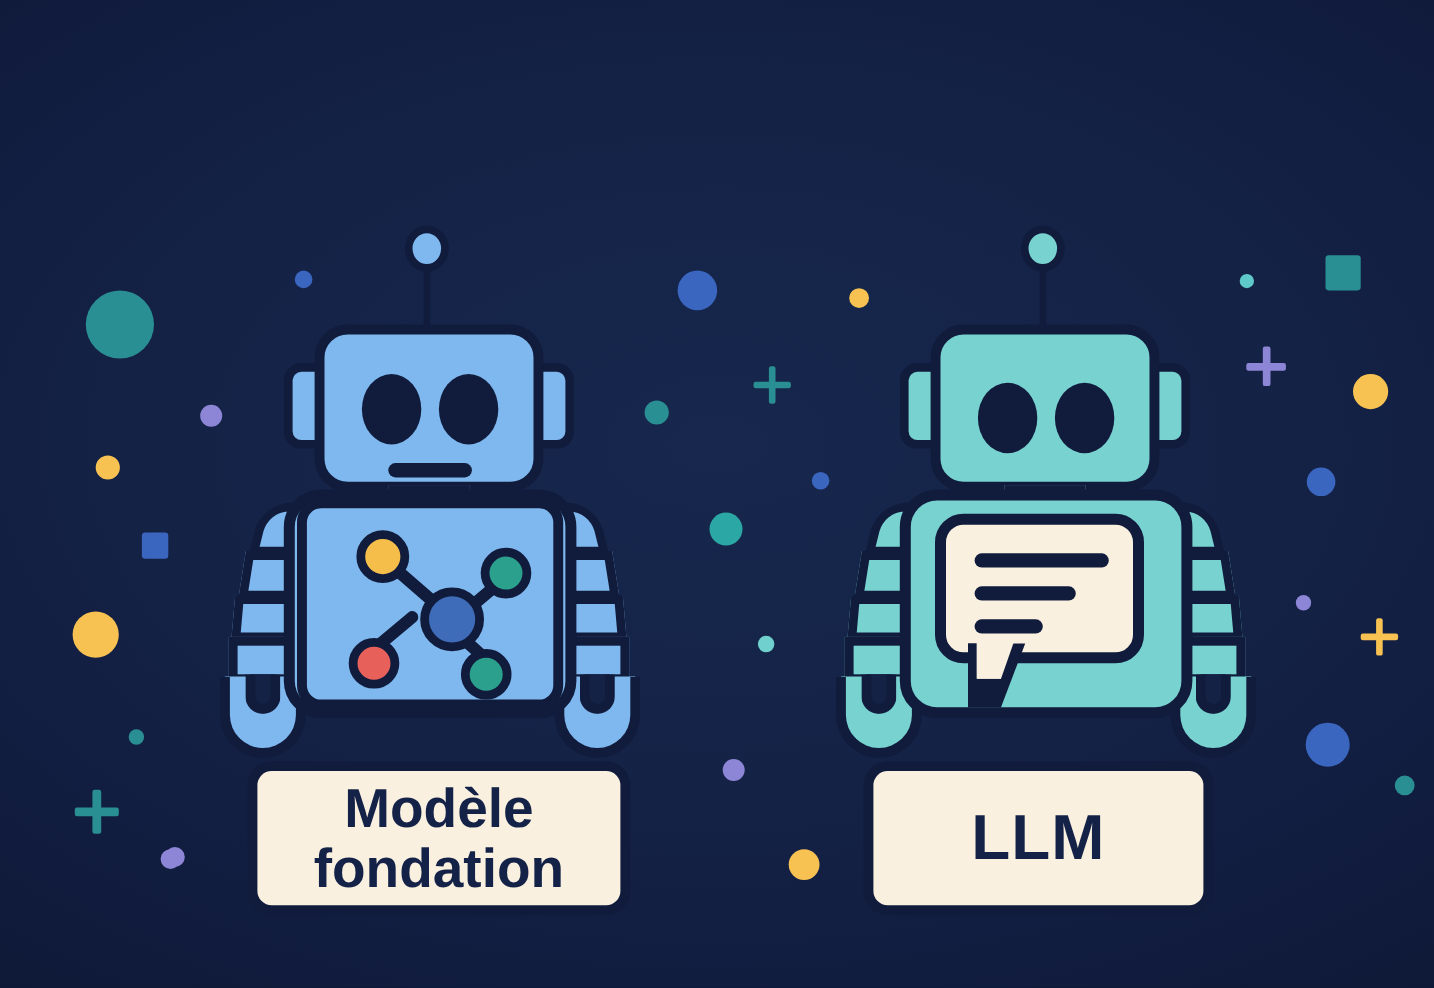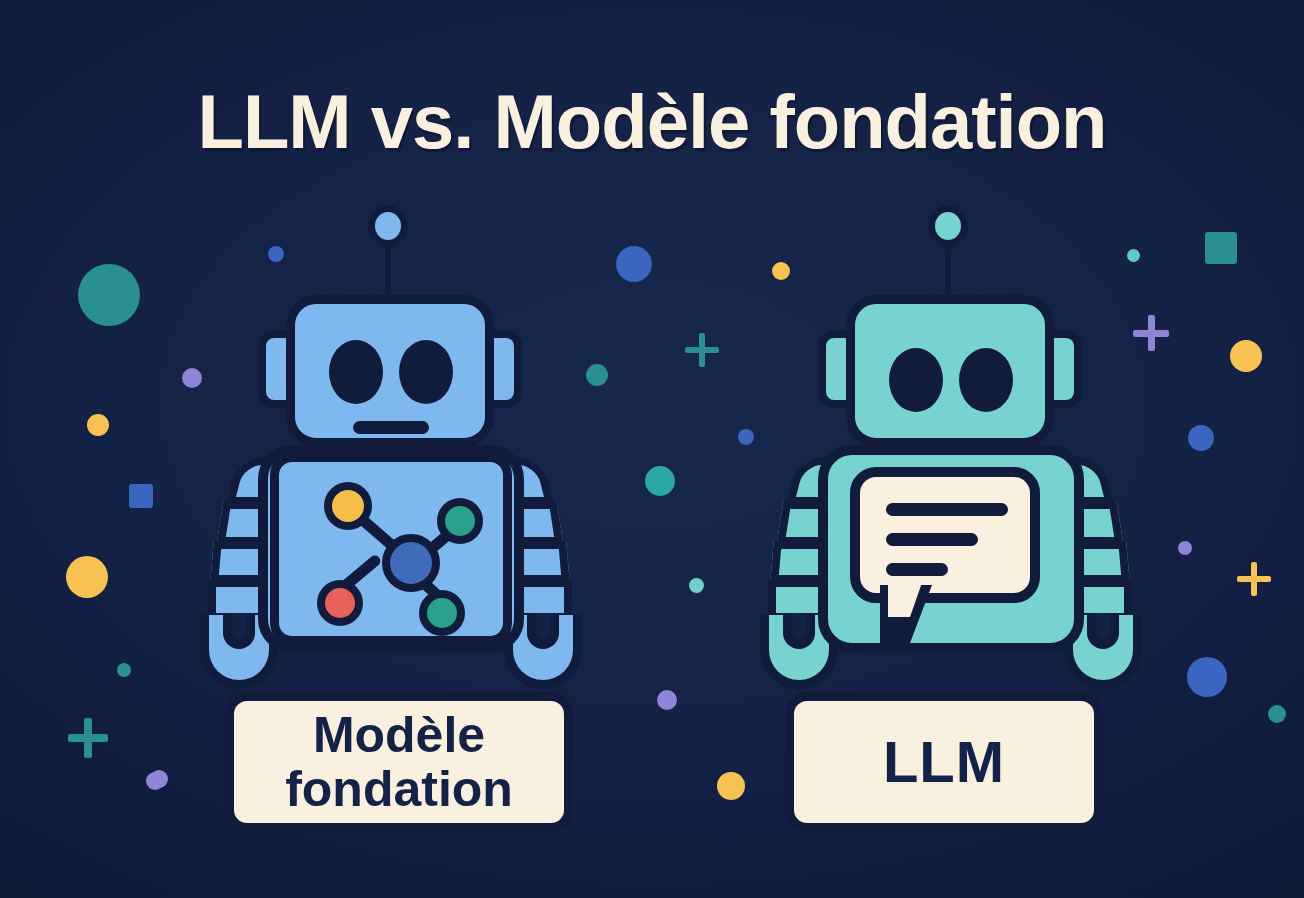--- a/index.html
+++ b/index.html
@@ -245,21 +245,20 @@
       <div class="deco circle" style="left: 1178px; top: 541px; width: 14px; height: 14px; background: rgb(141, 134, 214);"></div>
       <div class="deco" style="left: 1237px; top: 562px; width: 34px; height: 34px;">
         <div class="plus-h" style="left: 0px; top: 14px; width: 34px; height: 6px; background: rgb(247, 194, 82);"></div>
         <div class="plus-v" style="left: 14px; top: 0px; width: 6px; height: 34px; background: rgb(247, 194, 82);"></div>
       </div>
       <div class="deco circle" style="left: 1187px; top: 657px; width: 40px; height: 40px; background: rgb(58, 102, 192);"></div>
       <div class="deco circle" style="left: 1268px; top: 705px; width: 18px; height: 18px; background: rgb(42, 143, 147);"></div>
       <div class="deco circle" style="left: 146px; top: 772px; width: 18px; height: 18px; background: rgb(141, 134, 214);"></div>
     </div>
 
-  <div id="title">LLM vs. Modèle fondation</div>
 
   <div class="robot" id="robot-left" style="left:180px; top:205px; width:420px; height:470px;">
 
     <div class="antenna-ball" style="left:188px; top:0px; background:#7fb8ee;"></div>
     <div class="antenna-stem" style="left:205px; top:38px; height:58px;"></div>
 
     <div class="ear left" style="left:78px; top:125px; background:#7fb8ee;"></div>
     <div class="ear right" style="left:306px; top:125px; background:#7fb8ee;"></div>
 
     <div class="head" style="left:106px; top:90px; width:208px; height:152px; background:#7fb8ee;">

